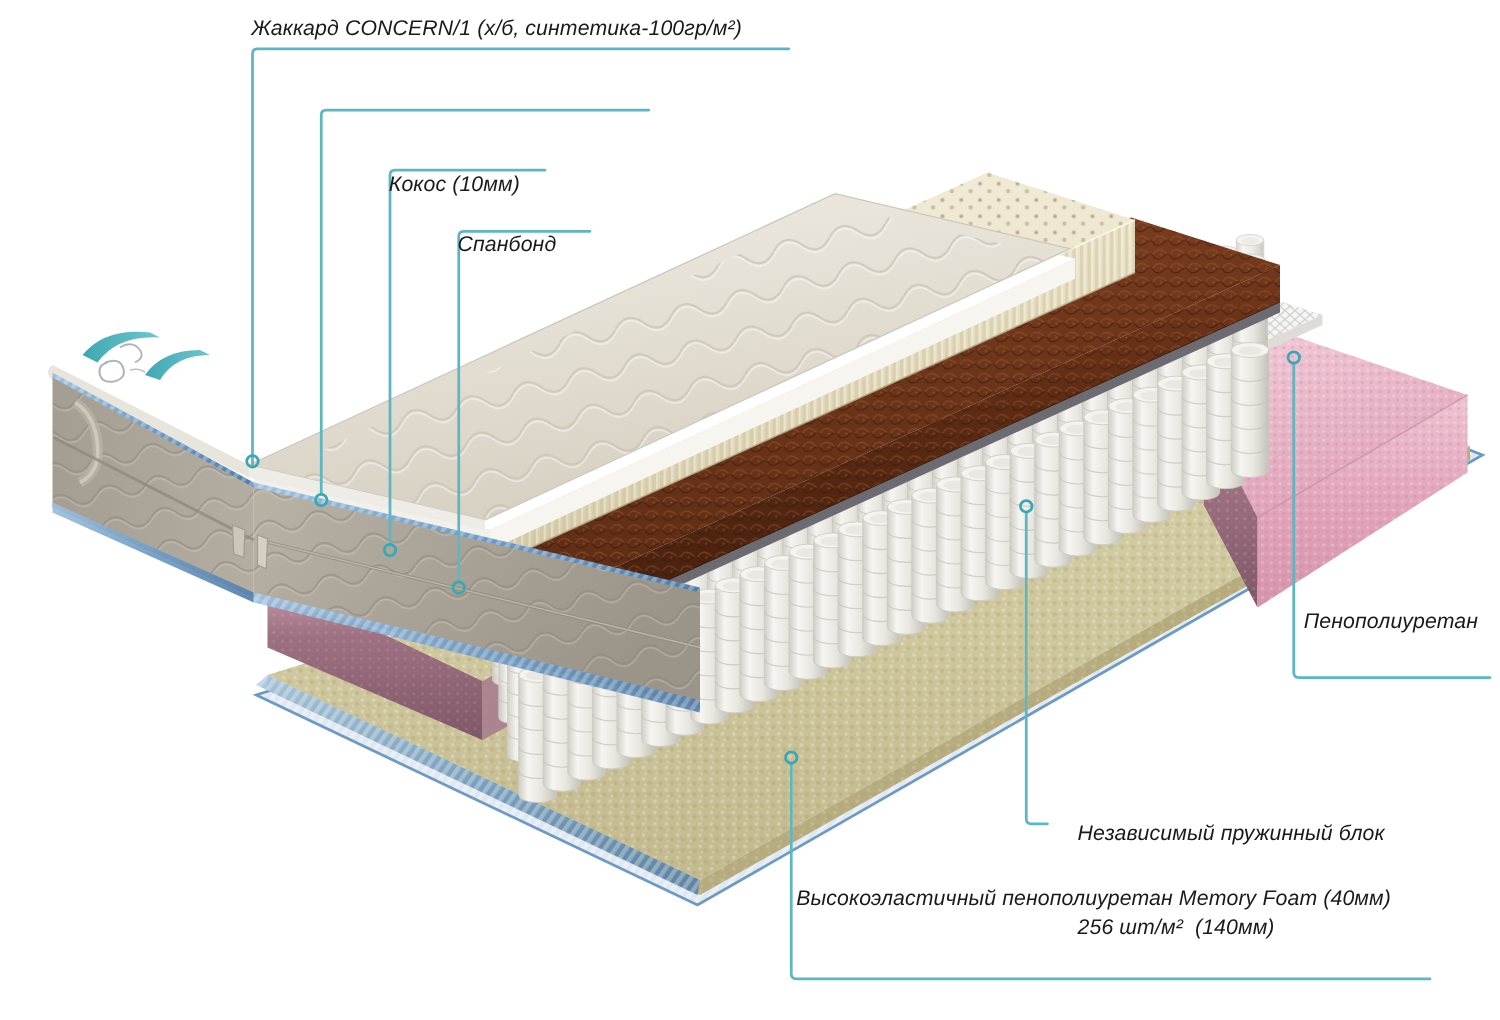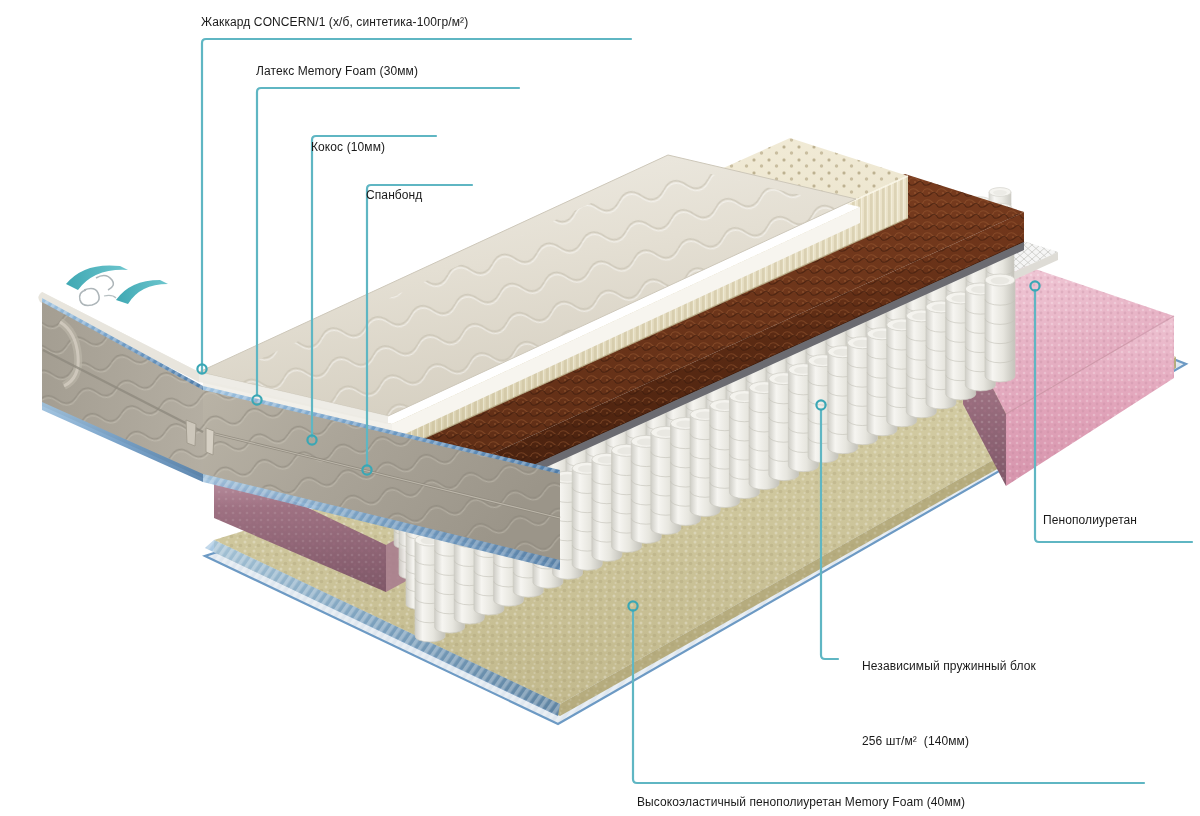--- a/index.html
+++ b/index.html
@@ -14,32 +14,33 @@
     height:816px;
     background:#ffffff;
     overflow:hidden;
   }
   #art{position:absolute;left:0;top:0;width:1200px;height:816px;}
 
   
   .label{
     position:absolute;
     color:#1a1a1a;
-    font-size:12px;
+    font-size:17px;
     line-height:25px;
     white-space:pre;
     letter-spacing:0.1px;
+    font-style:italic;
   }
   .label.l1{left:201px;top:10px;}
   .label.l2{left:256px;top:59px;}
   .label.l3{left:311px;top:107px;margin-top:28px;}
   .label.l4{left:366px;top:156px;margin-top:27px;}
-  .label.l5{left:1043px;top:508px;}
+  .label.l5{left:1043px;top:484px;}
   .label.l6{left:830px;top:604px;margin-left:32px;}
-  .label.l7{left:637px;top:790px;text-align:center;}
+  .label.l7{left:637px;top:706px;text-align:center;}
   .label .ln2{display:block;}
 </style>
 </head>
 <body>
 
 <div id="stage">
 
   <svg id="art" viewBox="0 0 1200 816">
     <defs>
 
@@ -1393,21 +1394,20 @@
       <circle cx="257" cy="400" r="4.6"></circle>
       <circle cx="312" cy="440" r="4.6"></circle>
       <circle cx="367" cy="470" r="4.6"></circle>
       <circle cx="1035" cy="286" r="4.6"></circle>
       <circle cx="821" cy="405" r="4.6"></circle>
       <circle cx="633" cy="606" r="4.6"></circle>
     </g>
   </svg>
 
   <div class="label l1">Жаккард CONCERN/1 (х/б, синтетика-100гр/м²)</div>
-  <div class="label l2">Латекс Memory Foam (30мм)</div>
   <div class="label l3">Кокос (10мм)</div>
   <div class="label l4">Спанбонд</div>
   <div class="label l5">Пенополиуретан</div>
   <div class="label l6">
     <span class="ln2">Независимый пружинный блок</span>
     <span class="ln2">256 шт/м²  (140мм)</span>
   </div>
   <div class="label l7">Высокоэластичный пенополиуретан Memory Foam (40мм)</div>
 
 </div>

